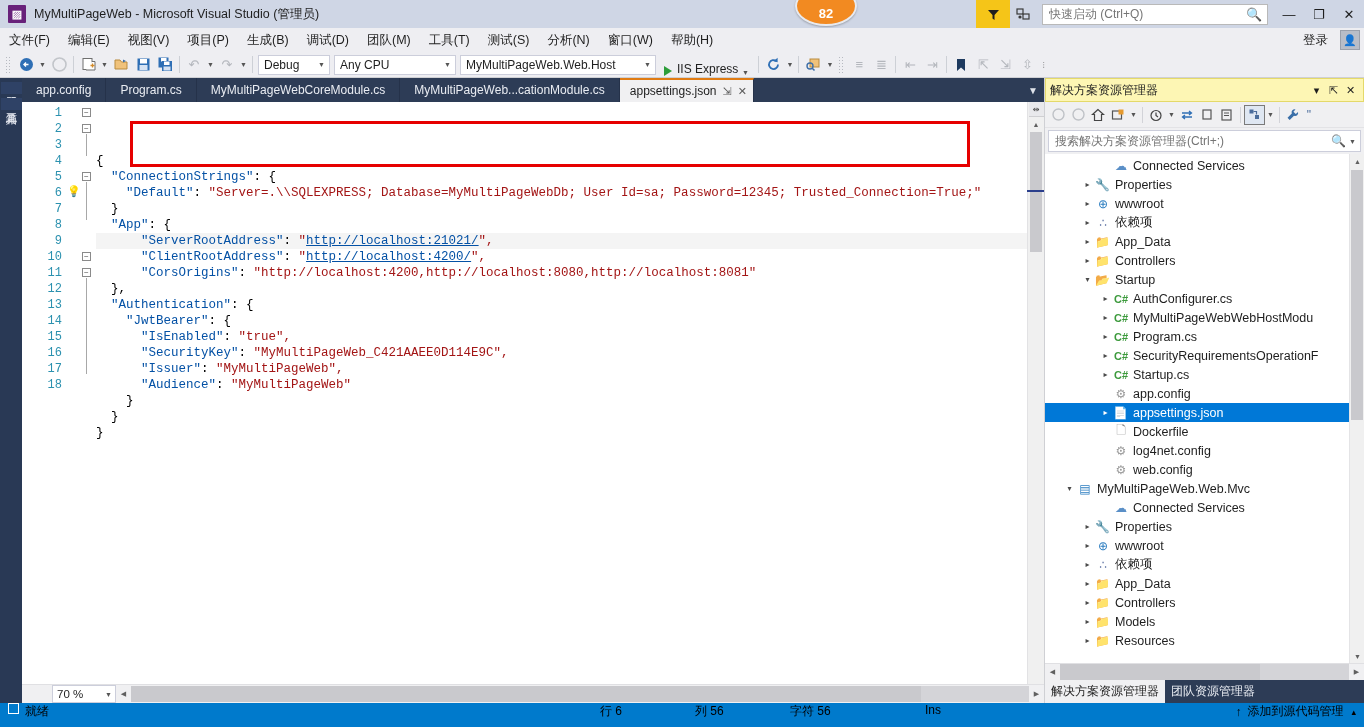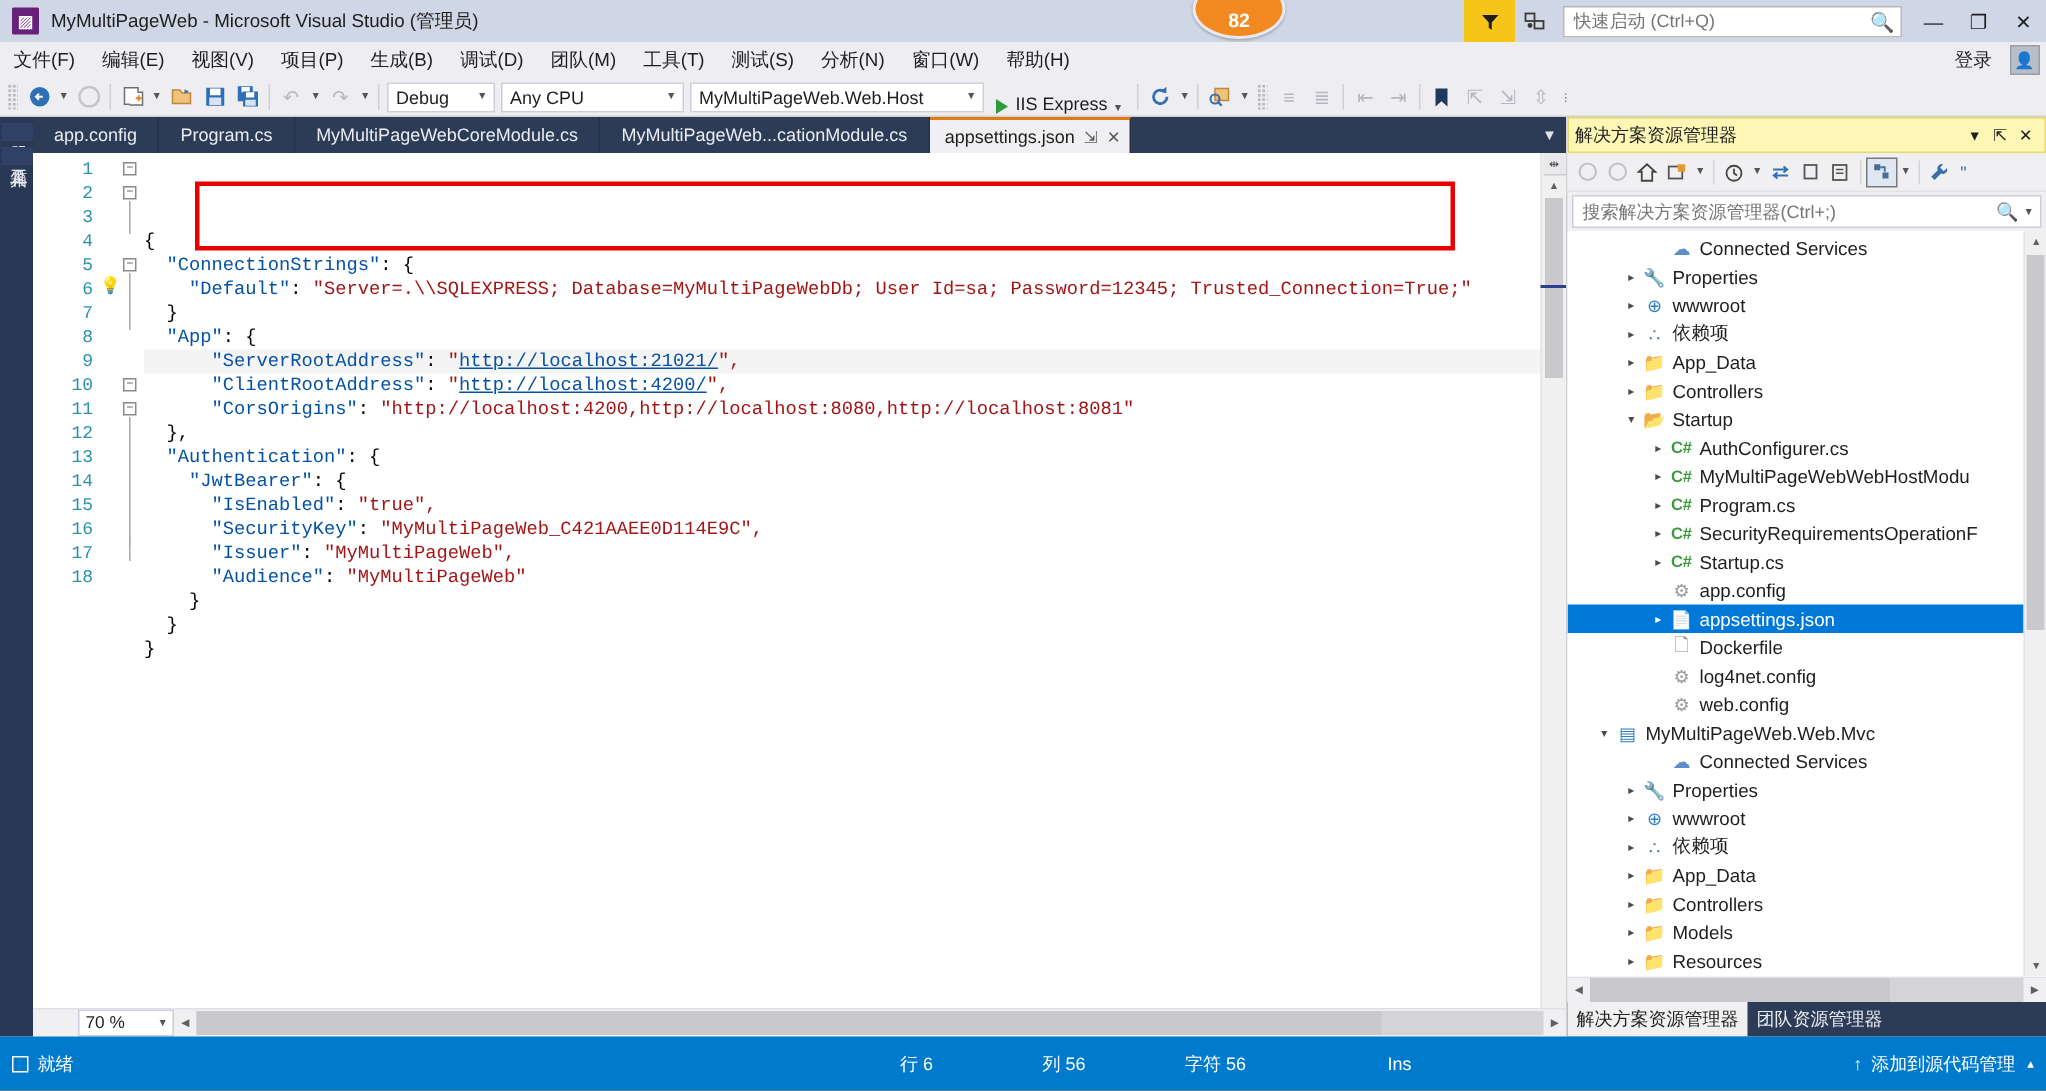--- a/index.html
+++ b/index.html
@@ -389,23 +389,23 @@
     display: flex; align-items: stretch;
   }
   .soltab {
     display: flex; align-items: center; padding: 0 6px;
     font-size: 12px; color: #e9ecf2;
   }
   .soltab.active { background: #f0f0f2; color: #1e1e1e; }
 
   
   .statusbar {
-    height: 36px; min-height: 24px; background: #007acc;
-    display: flex; align-items: center;
-    color: #ffffff; font-size: 12px;
+    height: 24px; min-height: 24px; background: #007acc;
+    display: flex; align-items: flex-start;
+    color: #000000; font-size: 12px;
   }
   .sb-icon {
     width: 11px; height: 11px; border: 1.5px solid #fff;
     margin-left: 8px; margin-right: 6px;
   }
   .sb-item { margin-right: 0; white-space: nowrap; }
   .sb-right { margin-left: auto; display: flex; align-items: center; padding-right: 8px; }
 </style>
 </head>
 <body>

